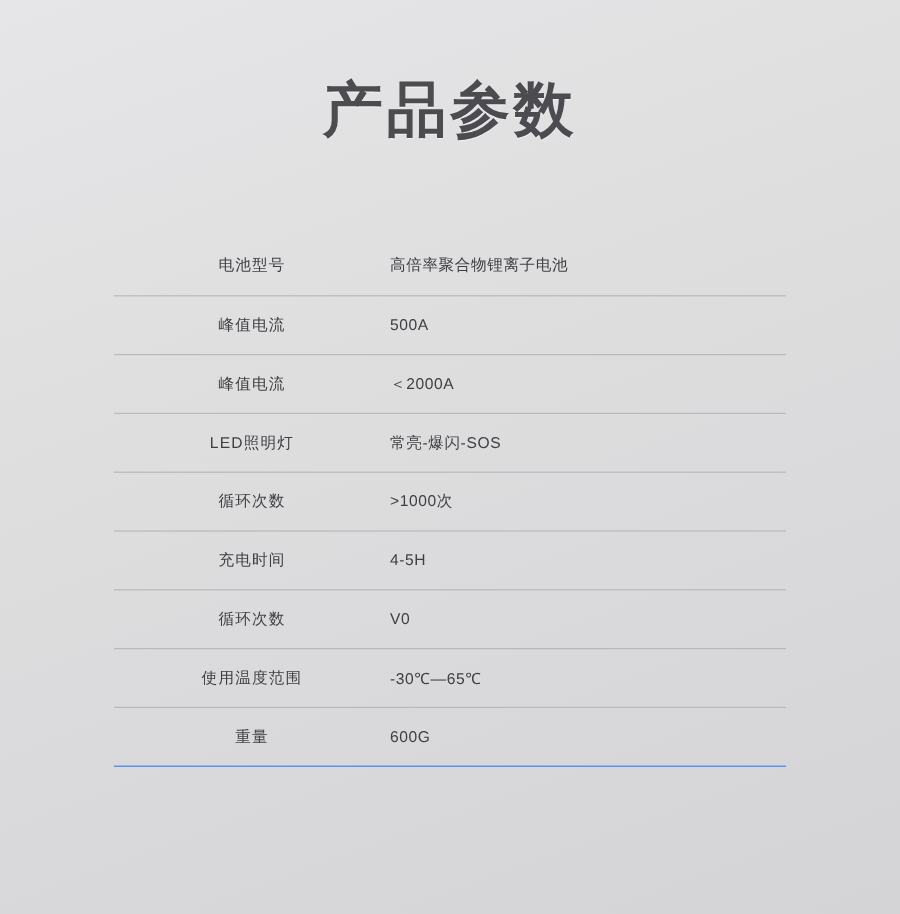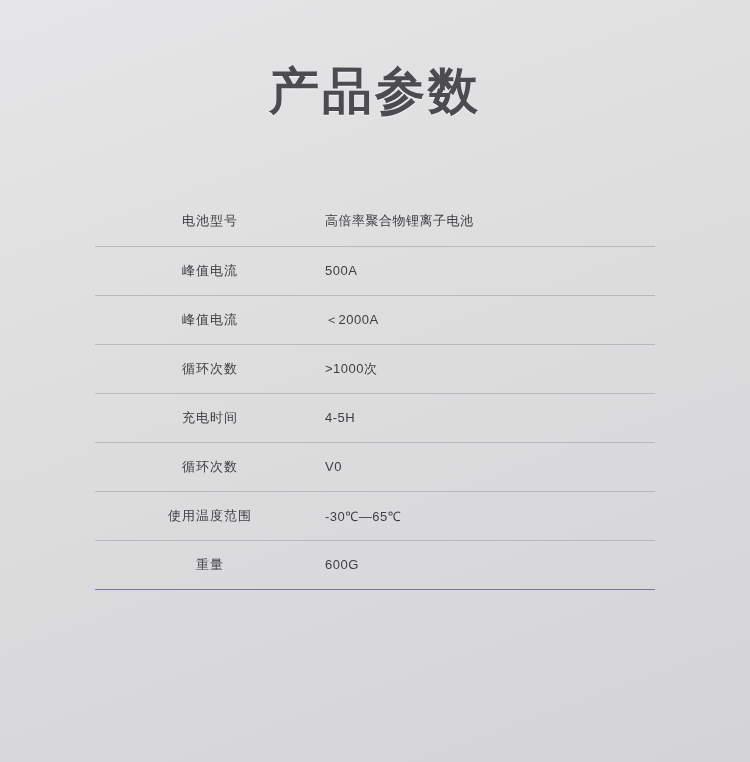--- a/index.html
+++ b/index.html
@@ -76,20 +76,24 @@
       </tr>
       <tr>
         <td class="spec-label">峰值电流</td>
         <td class="spec-value">500A</td>
       </tr>
       <tr>
         <td class="spec-label">峰值电流</td>
         <td class="spec-value">＜2000A</td>
       </tr>
       <tr>
+        <td class="spec-label">LED照明灯</td>
+        <td class="spec-value">常亮-爆闪-SOS</td>
+      </tr>
+      <tr>
         <td class="spec-label">循环次数</td>
         <td class="spec-value">&gt;1000次</td>
       </tr>
       <tr>
         <td class="spec-label">充电时间</td>
         <td class="spec-value">4-5H</td>
       </tr>
       <tr>
         <td class="spec-label">循环次数</td>
         <td class="spec-value">V0</td>

